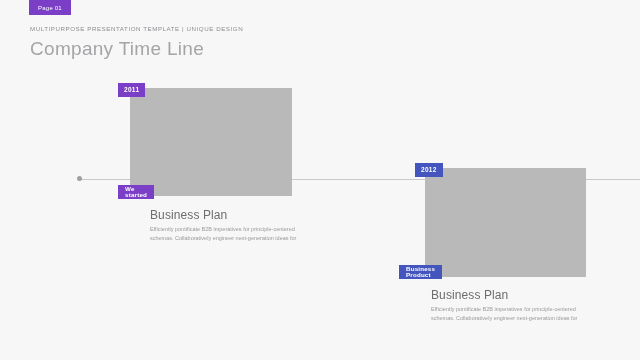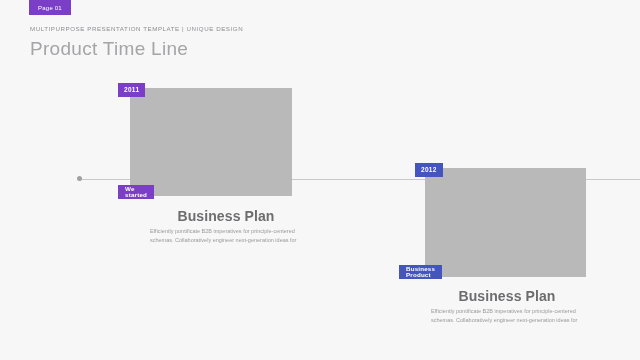--- a/index.html
+++ b/index.html
@@ -112,27 +112,26 @@
     letter-spacing: 0.2px;
     display: flex;
     align-items: center;
     line-height: 1;
   }
   .caption {
     position: absolute;
     width: 152px;
   }
   .caption-title {
-    font-size: 14px;
-    font-weight: 700;
+    font-size: 12px;
+    font-weight: 400;
     color: #6d6d70;
     line-height: 1;
     margin: 0 0 4px 0;
     letter-spacing: 0.1px;
-    text-align: center;
   }
   .caption-body {
     font-size: 5.5px;
     color: #9a9a9d;
     line-height: 1.62;
     margin: 0;
   }
 
   
   .m1 .photo  { left: 130px; top: 88px;  width: 162px; height: 108px; }
@@ -148,21 +147,21 @@
 </style>
 </head>
 <body>
 
 <div class="slide">
 
   <div class="page-badge">Page 01</div>
 
   <div class="header">
     <p class="kicker">MULTIPURPOSE PRESENTATION TEMPLATE | UNIQUE DESIGN</p>
-    <h1 class="title">Product Time Line</h1>
+    <h1 class="title">Company Time Line</h1>
   </div>
 
   <div class="axis"></div>
   <div class="axis-dot"></div>
 
   <div class="milestone m1">
     <div class="photo"></div>
     <div class="year-badge" style="background:#7a3fc6">2011</div>
     <div class="tag-badge" style="background:#7a3fc6">We started</div>
     <div class="caption">

